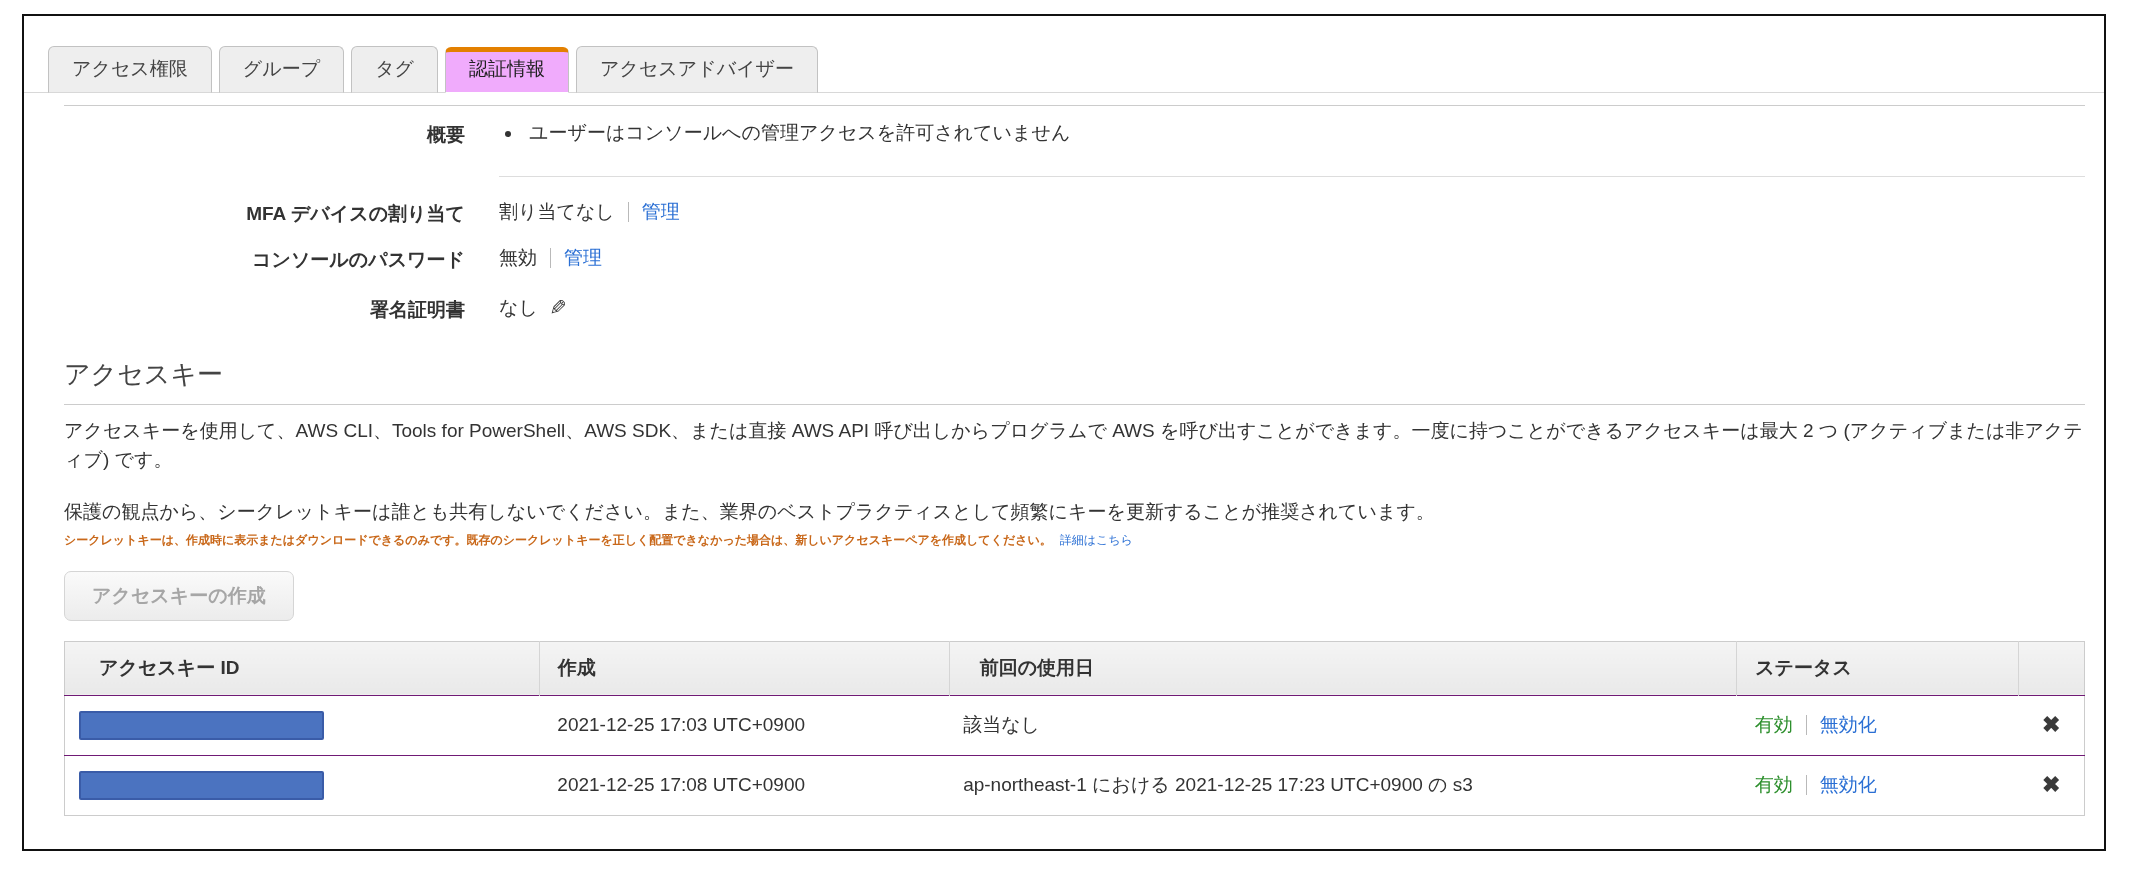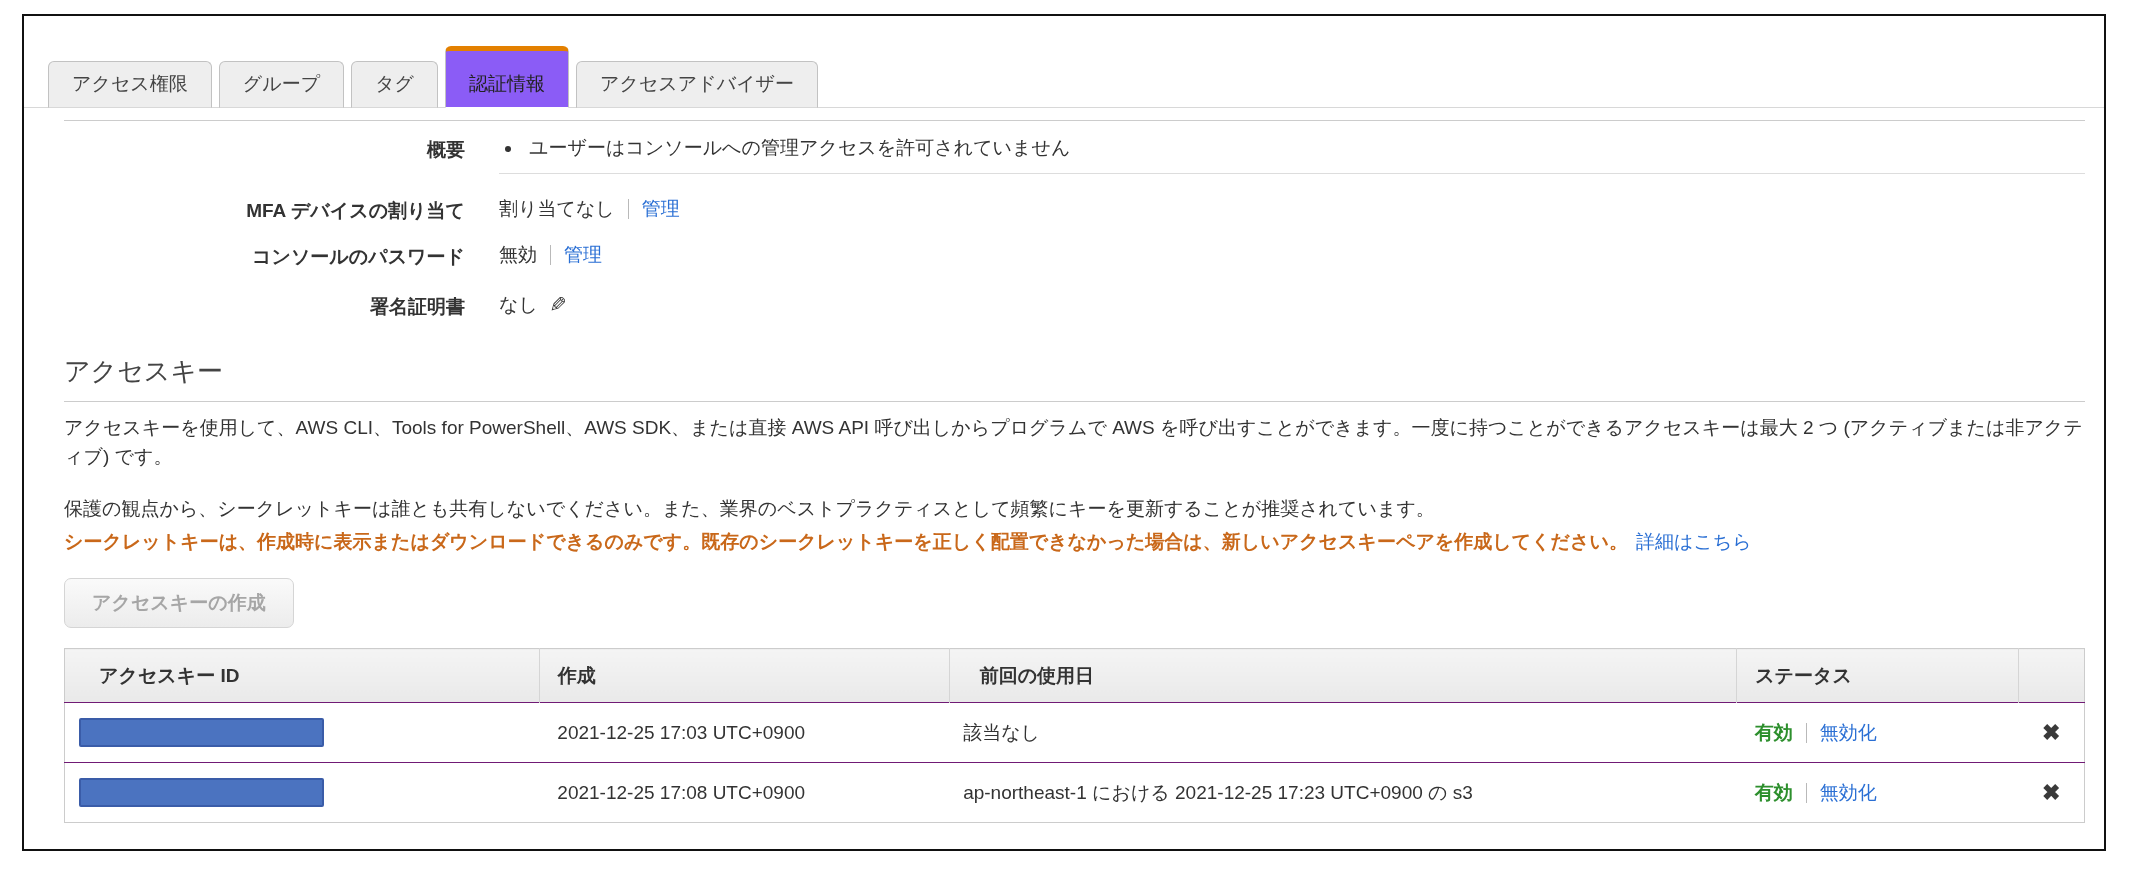--- a/index.html
+++ b/index.html
@@ -35,24 +35,24 @@
     padding: 9px 23px 10px;
     margin-right: 7px;
     margin-bottom: -1px;
     font-size: 19px;
     font-weight: normal;
     color: #444;
     cursor: pointer;
     position: relative;
   }
   .tab.active {
-    background: #8b5cf6;
+    background: #f0abfc;
     border-top: 5px solid #e38000;
     border-bottom: 1px solid #ffffff;
-    padding-top: 20px;
+    padding-top: 4px;
     color: #222;
     z-index: 2;
   }
   
   .content { padding: 0 19px 0 40px; }
   h2.section-title {
     font-size: 26px;
     font-weight: 400;
     color: #444;
     margin: 34px 0 0 0;
@@ -73,21 +73,21 @@
   .kv-label {
     font-weight: bold;
     text-align: right;
     color: #333;
     padding-top: 2px;
   }
   .kv-value { color: #333; }
   .kv-row.summary { margin-top: 14px; }
   .kv-row.summary .kv-value {
     border-bottom: 1px solid #ddd;
-    padding-bottom: 12px;
+    padding-bottom: 30px;
   }
   .kv-row.password { margin-top: 18px; }
   .kv-row.mfa  { margin-top: 22px; }
   .kv-row.cert { margin-top: 22px; }
   ul.bullet-list { margin: 0; padding-left: 24px; }
   ul.bullet-list li { margin: 0; padding-left: 6px; }
   a.link {
     color: #2a6fd4;
     text-decoration: none;
     cursor: pointer;
@@ -109,21 +109,21 @@
   }
   
   p.desc {
     font-size: 19px;
     line-height: 1.5;
     margin: 12px 0 0 0;
     color: #333;
   }
   p.advice { margin-top: 24px; }
   p.warning {
-    font-size: 19px;
+    font-size: 12px;
     line-height: 1.5;
     margin: 4px 0 0 0;
     font-weight: bold;
     color: #c9681a;
   }
   p.warning a.link { font-weight: normal; margin-left: 8px; }
   
   .btn-disabled {
     display: inline-block;
     margin-top: 22px;
@@ -165,21 +165,21 @@
     vertical-align: middle;
   }
   table.keys td.c1 { padding-left: 14px; }
   table.keys td.c3 { padding-left: 14px; }
   .redaction {
     width: 245px; height: 29px;
     background: #4b73c0;
     border: 2px solid #3a5ca8;
     border-radius: 2px;
   }
-  .status-active { color: #2d8f2d; font-weight: bold; }
+  .status-active { color: #2d8f2d; font-weight: normal; }
   td.c5 { text-align: center; padding: 0 !important; }
   .delete-icon {
     font-size: 22px;
     color: #3a3a3a;
     cursor: pointer;
     font-weight: bold;
   }
 </style>
 </head>
 <body>

